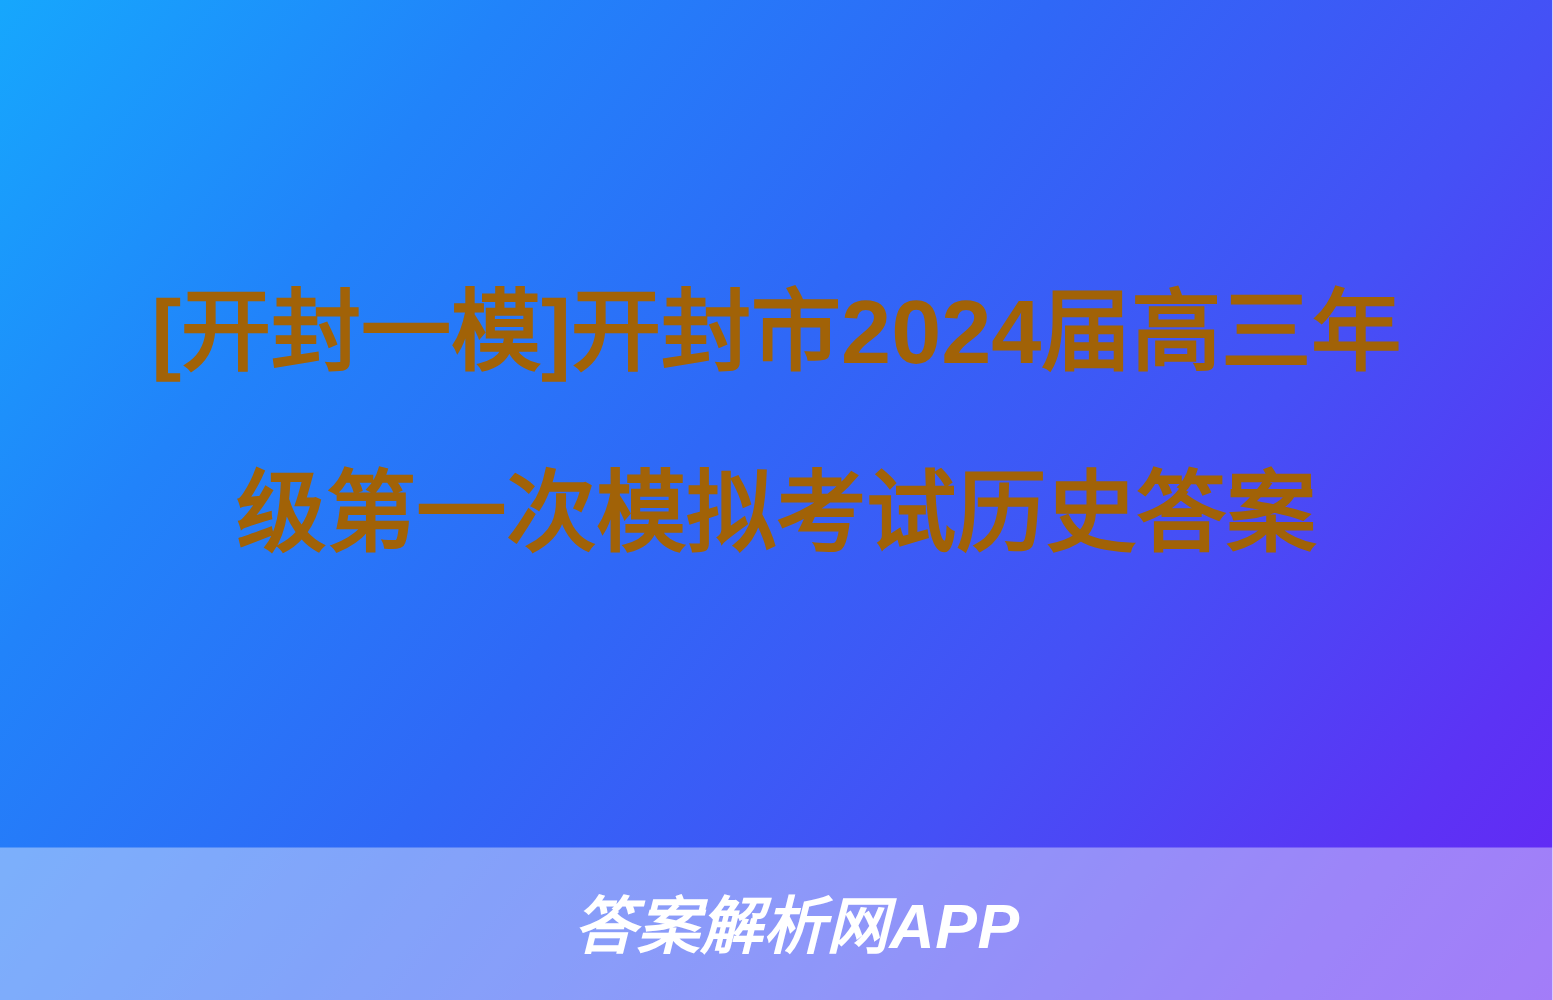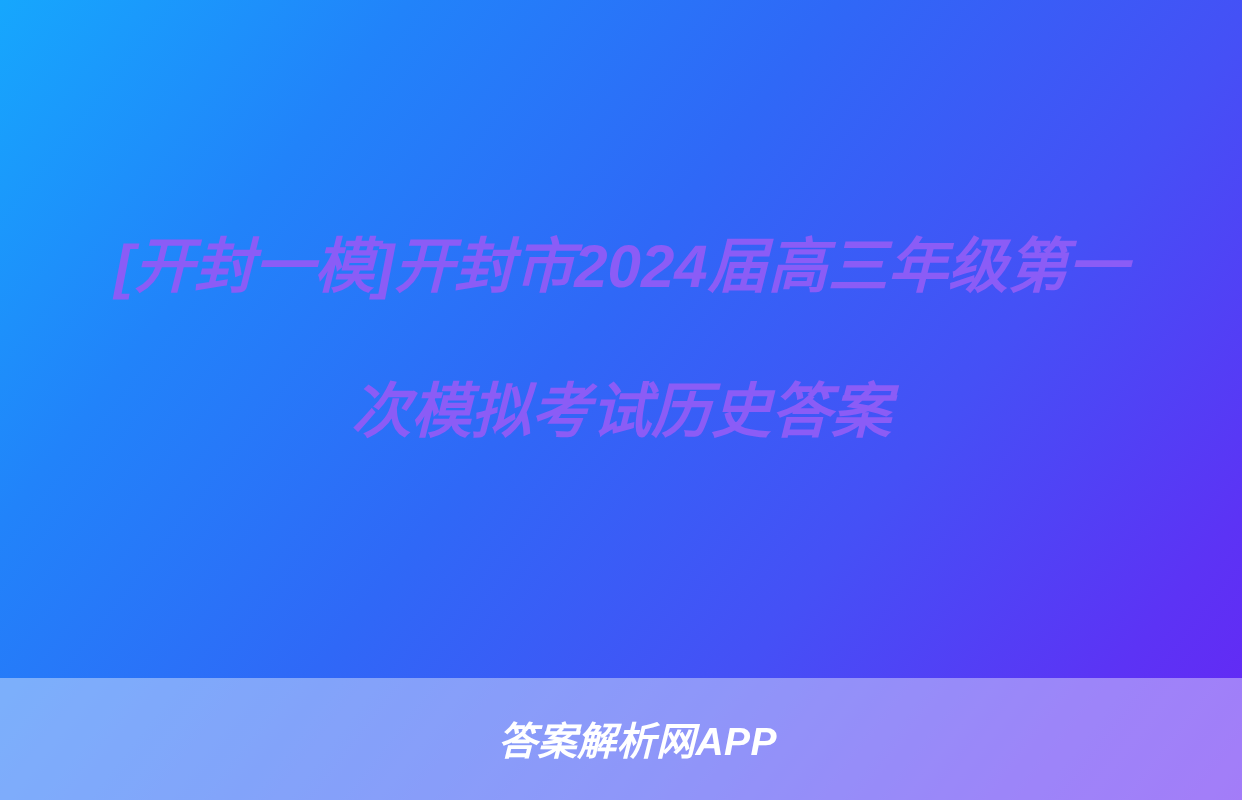--- a/index.html
+++ b/index.html
@@ -46,26 +46,25 @@
     display: flex;
     align-items: center;
     justify-content: center;
     padding: 0 100px;
     box-sizing: border-box;
   }
 
   .title-text {
     width: 100%;
     text-align: center;
-    color: #8b5cf6;
+    color: #a16207;
     font-family: "Liberation Sans", "DejaVu Sans", sans-serif;
-    font-size: 60px;
+    font-size: 72px;
     line-height: 145px;
     font-weight: 700;
-    font-style: italic;
     letter-spacing: 0px;
     word-break: break-all;
     text-rendering: geometricPrecision;
   }
 
   
   .footer-band {
     position: absolute;
     left: 0;
     right: 0;
@@ -74,21 +73,21 @@
     background: rgba(255, 255, 255, 0.40);
     z-index: 3;
     display: flex;
     align-items: center;
     justify-content: center;
   }
 
   .watermark {
     color: #ffffff;
     font-family: "Liberation Sans", "DejaVu Sans", sans-serif;
-    font-size: 39px;
+    font-size: 50px;
     font-weight: 700;
     font-style: italic;
     letter-spacing: 0.5px;
     line-height: 1;
     white-space: nowrap;
     transform: translateY(2px);
     margin-left: 33px;
   }
 </style>
 </head>

